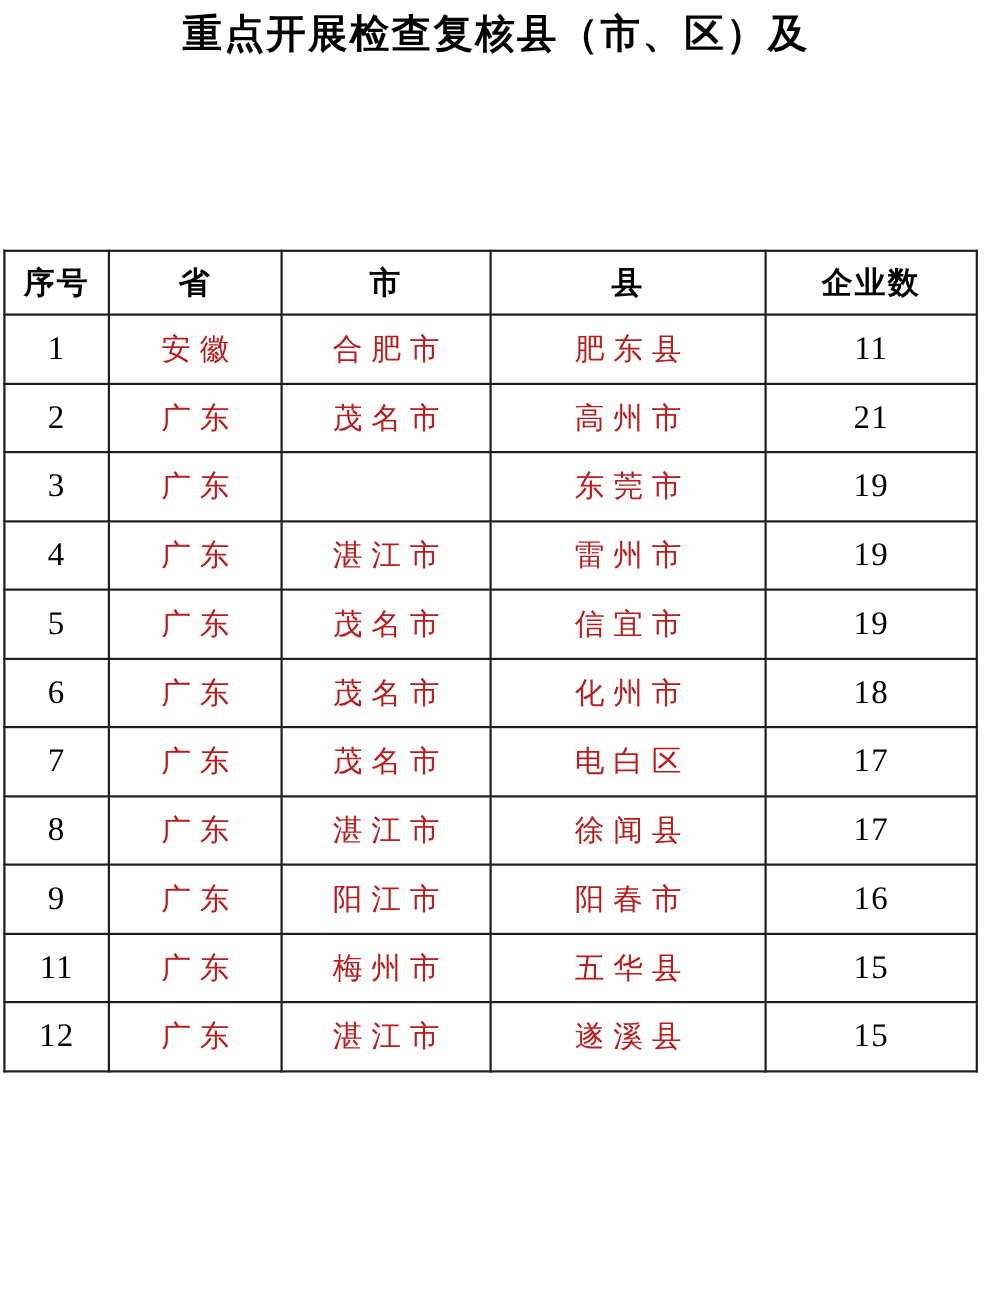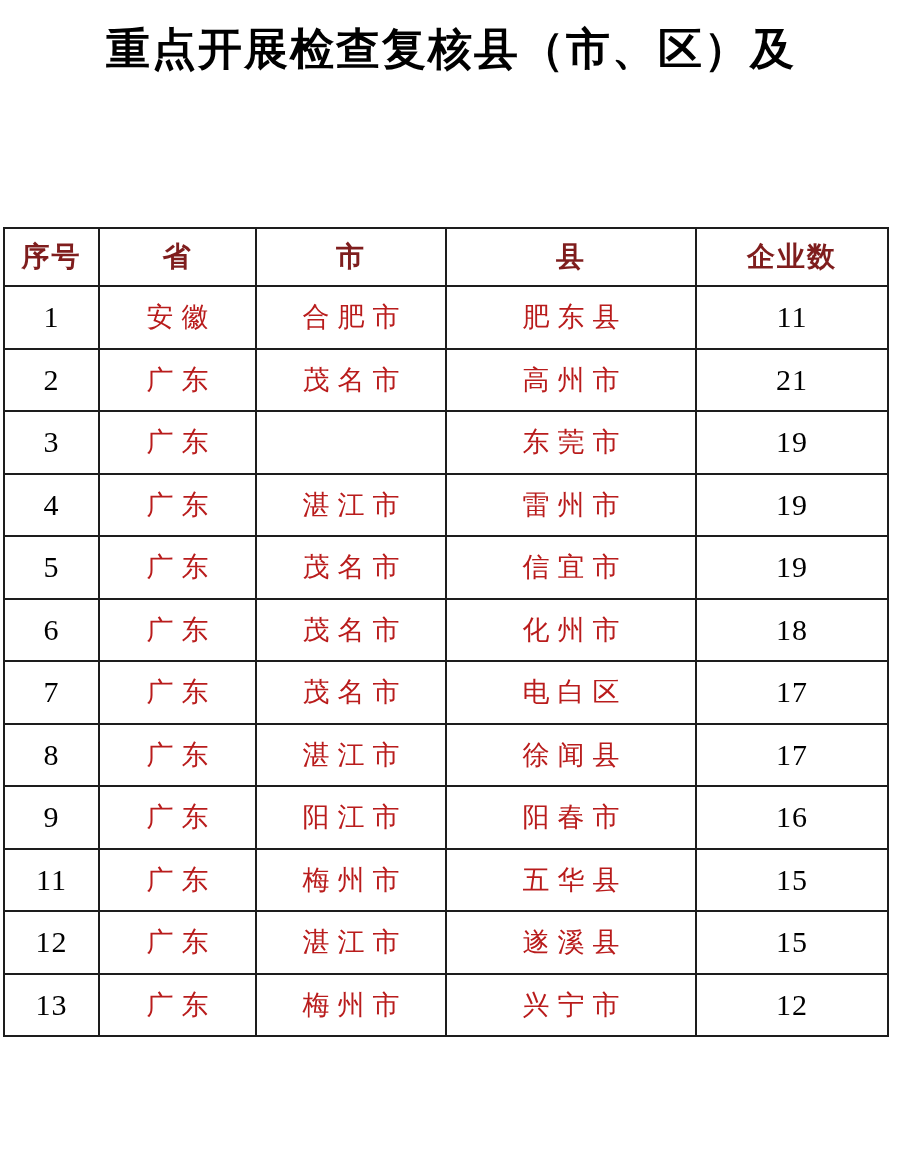--- a/index.html
+++ b/index.html
@@ -10,27 +10,27 @@
   body {
     width: 902px;
     height: 1172px;
     position: relative;
     font-family: "Liberation Serif", serif;
     color: #000000;
     overflow: hidden;
   }
   .doc-title {
     position: absolute;
-    top: 18px;
+    top: 0;
     left: 0;
     width: 902px;
     text-align: center;
     font-family: "Liberation Serif", "DejaVu Serif", serif;
     font-weight: bold;
-    font-size: 44px;
+    font-size: 36px;
     line-height: 63px;
     letter-spacing: 2px;
     color: #000000;
   }
   .table-wrap {
     position: absolute;
     left: 3px;
     top: 227px;
     width: 884px;
   }
@@ -52,21 +52,21 @@
     height: 58px;
   }
   table.doc-table tbody tr {
     height: 62.5px;
   }
   table.doc-table th {
     font-family: "Liberation Sans", "DejaVu Sans", sans-serif;
     font-weight: bold;
     font-size: 28px;
     letter-spacing: 2px;
-    color: #7f1d1d;
+    color: #000000;
   }
   td.cell-cn {
     font-family: "Liberation Serif", "DejaVu Serif", serif;
     font-size: 27px;
     letter-spacing: 8px;
     text-indent: 8px; 
     color: #b91c1c;
   }
   td.cell-num {
     font-family: "Liberation Serif", "DejaVu Serif", serif;
@@ -173,24 +173,17 @@
             <td class="cell-cn">五华县</td>
             <td class="cell-num">15</td>
           </tr>
           <tr>
             <td class="cell-num">12</td>
             <td class="cell-cn">广东</td>
             <td class="cell-cn">湛江市</td>
             <td class="cell-cn">遂溪县</td>
             <td class="cell-num">15</td>
           </tr>
-          <tr>
-            <td class="cell-num">13</td>
-            <td class="cell-cn">广东</td>
-            <td class="cell-cn">梅州市</td>
-            <td class="cell-cn">兴宁市</td>
-            <td class="cell-num">12</td>
-          </tr>
         </tbody>
     </table>
   </div>
 
 </div>
 
 </body></html>

